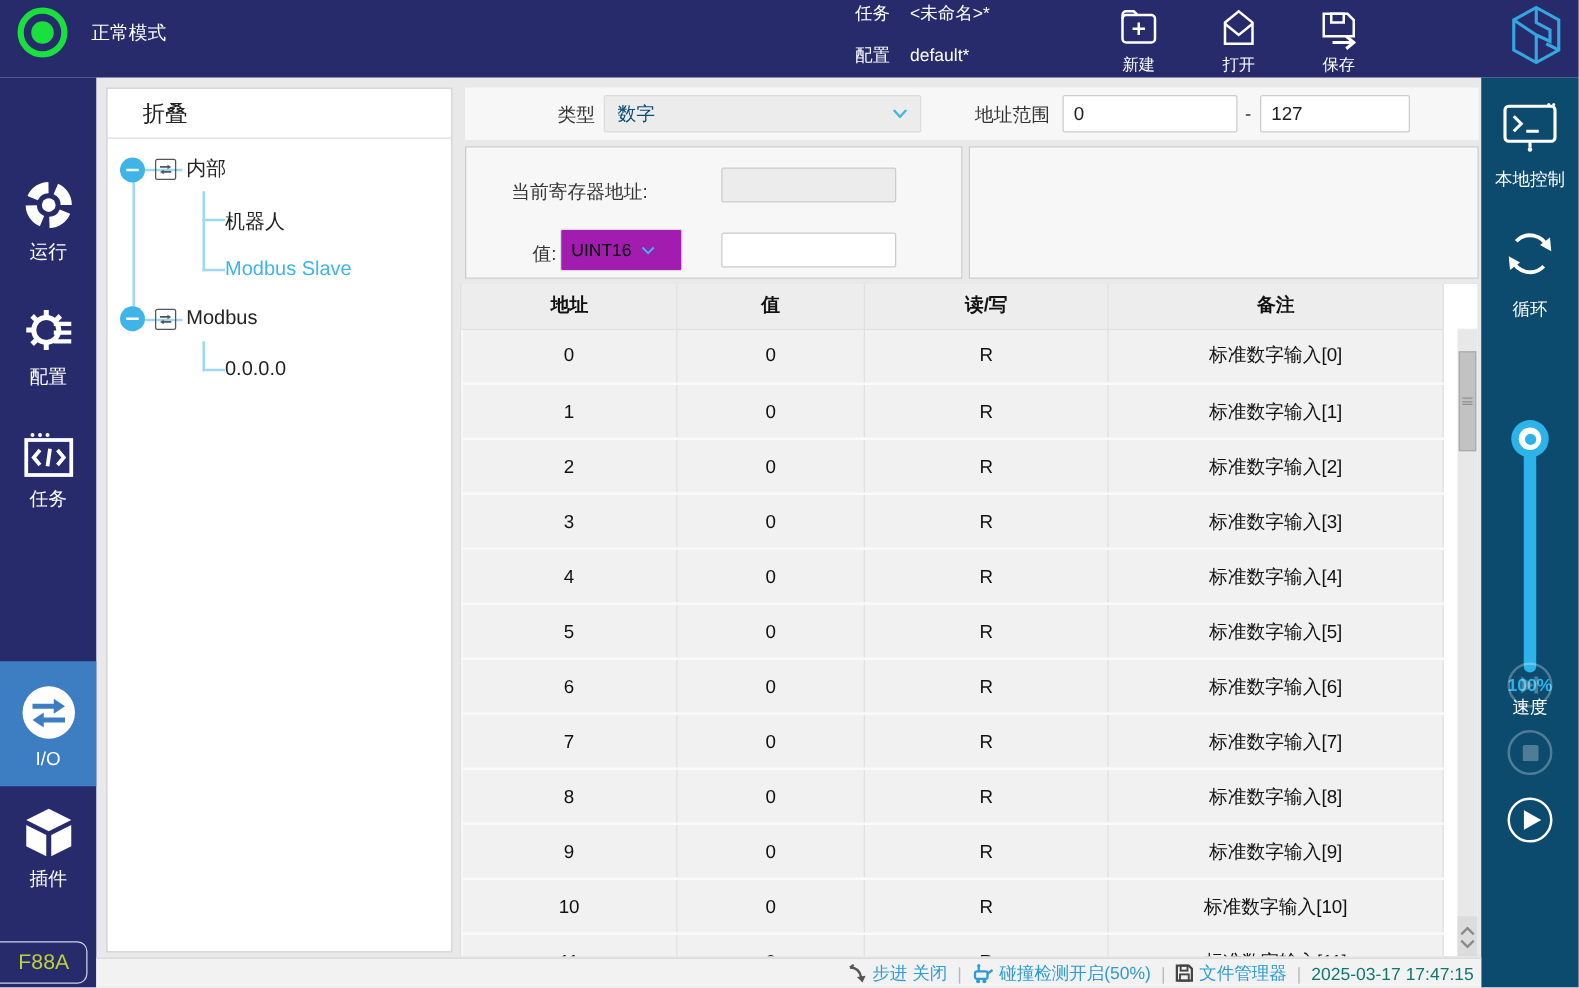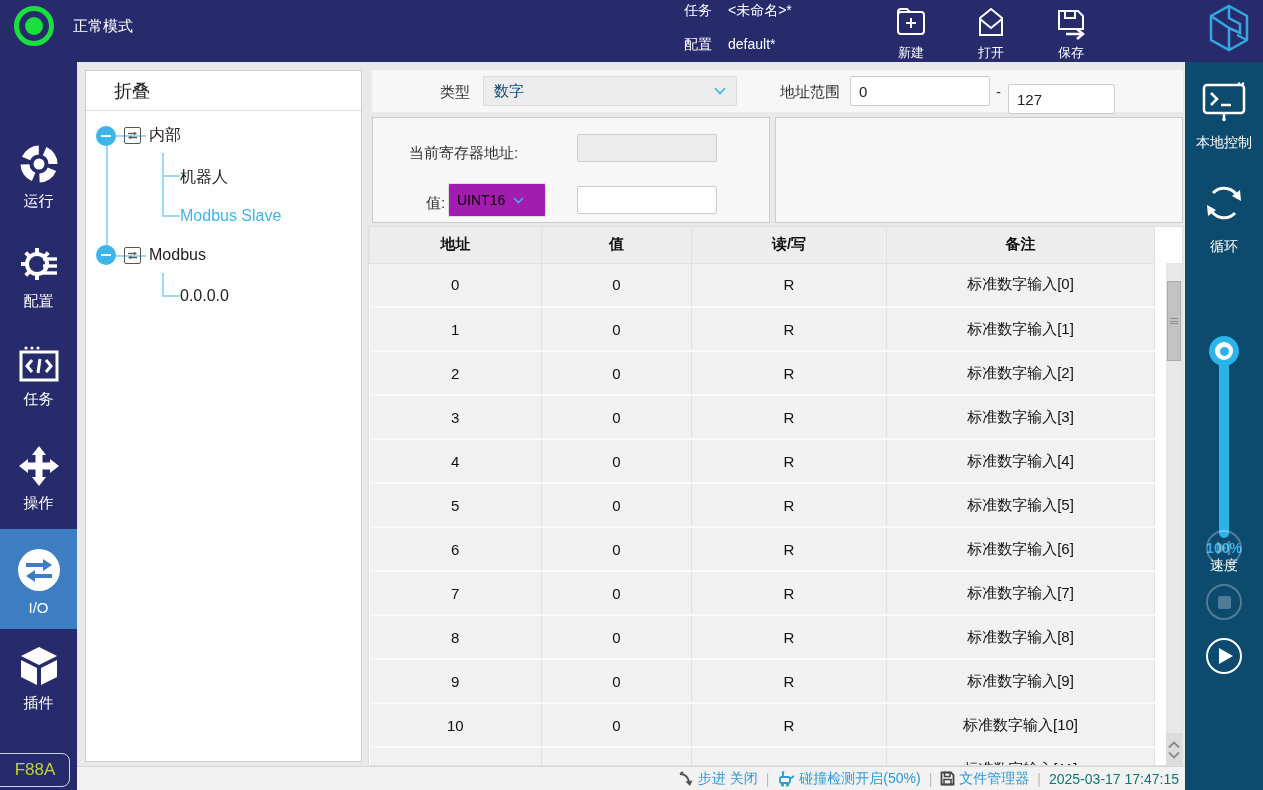--- a/index.html
+++ b/index.html
@@ -186,33 +186,20 @@
       <circle cx="9" cy="4" r="1.6" fill="#fff"></circle>
         <circle cx="15" cy="4" r="1.6" fill="#fff"></circle>
         <circle cx="21" cy="4" r="1.6" fill="#fff"></circle>
       <path d="M15 16 L10 22 L15 28" fill="none" stroke="#fff" stroke-width="3"></path>
       <path d="M29 16 L34 22 L29 28" fill="none" stroke="#fff" stroke-width="3"></path>
       <line x1="23" y1="15" x2="21" y2="29" stroke="#fff" stroke-width="3"></line>
     </svg>
     <span class="rlb">任务</span>
   </div>
 
-  <div class="rail-item" style="top:382px;">
-    <svg class="ric" width="44" height="44" viewBox="0 0 44 44">
-      <g fill="#fff">
-        <polygon points="22,2 29,11 15,11"></polygon>
-          <polygon points="22,42 29,33 15,33"></polygon>
-        <polygon points="2,22 11,15 11,29"></polygon>
-          <polygon points="42,22 33,15 33,29"></polygon>
-        <rect x="18.5" y="10" width="7" height="24"></rect>
-          <rect x="10" y="18.5" width="24" height="7"></rect>
-      </g>
-    </svg>
-    <span class="rlb">操作</span>
-  </div>
 
   <div class="rail-item active" style="top:405px; position:absolute; top:467px;">
     <svg class="ric" width="46" height="46" viewBox="0 0 46 46">
       <circle cx="23" cy="23" r="21" fill="#fff"></circle>
       <path d="M10 18 H30" stroke="#3d7dc2" stroke-width="4" fill="none"></path>
       <polygon points="36,18 27,12 27,24" fill="#3d7dc2"></polygon>
       <path d="M36 29 H16" stroke="#3d7dc2" stroke-width="4" fill="none"></path>
       <polygon points="10,29 19,23 19,35" fill="#3d7dc2"></polygon>
     </svg>
     <span class="rlb">I/O</span>
@@ -272,31 +259,31 @@
       </span>
       <span>Modbus</span>
     </div>
     <span class="tleaf" style="left:94px; top:172px;">0.0.0.0</span>
   </div>
 </div>
 
 <div class="main">
 
   <div class="form-top">
-    <span class="flabel" style="left:68px;">类型</span>
+    <span class="flabel" style="left:74px;">类型</span>
     <div class="dropdown">
       <span>数字</span>
       <svg class="chev chev-svg" width="12" height="8" viewBox="0 0 12 8">
           <path d="M1 1 L6 6.5 L11 1" fill="none" stroke="#3fb4e8" stroke-width="1.8"></path>
         </svg>
     </div>
     <span class="flabel" style="left:408px;">地址范围</span>
     <input class="tinput" style="left: 478px; top: 6px; width: 140px;" value="0">
     <span class="flabel" style="left:624px;">-</span>
-    <input class="tinput" style="left: 636px; top: 14px; width: 107px;" value="127">
+    <input class="tinput" style="left: 636px; top: 6px; width: 120px;" value="127">
   </div>
 
   <div class="box box-left">
     <span class="reg-label">当前寄存器地址:</span>
     <input class="reg-input tinput" style="background: rgb(236, 236, 236);" disabled="">
     <span class="val-label">值:</span>
     <div class="val-select">
       <span>UINT16</span>
       <svg class="chev-svg" width="11" height="7" viewBox="0 0 11 7">
           <path d="M1 1 L5.5 5.5 L10 1" fill="none" stroke="#3fb4e8" stroke-width="1.6"></path>

